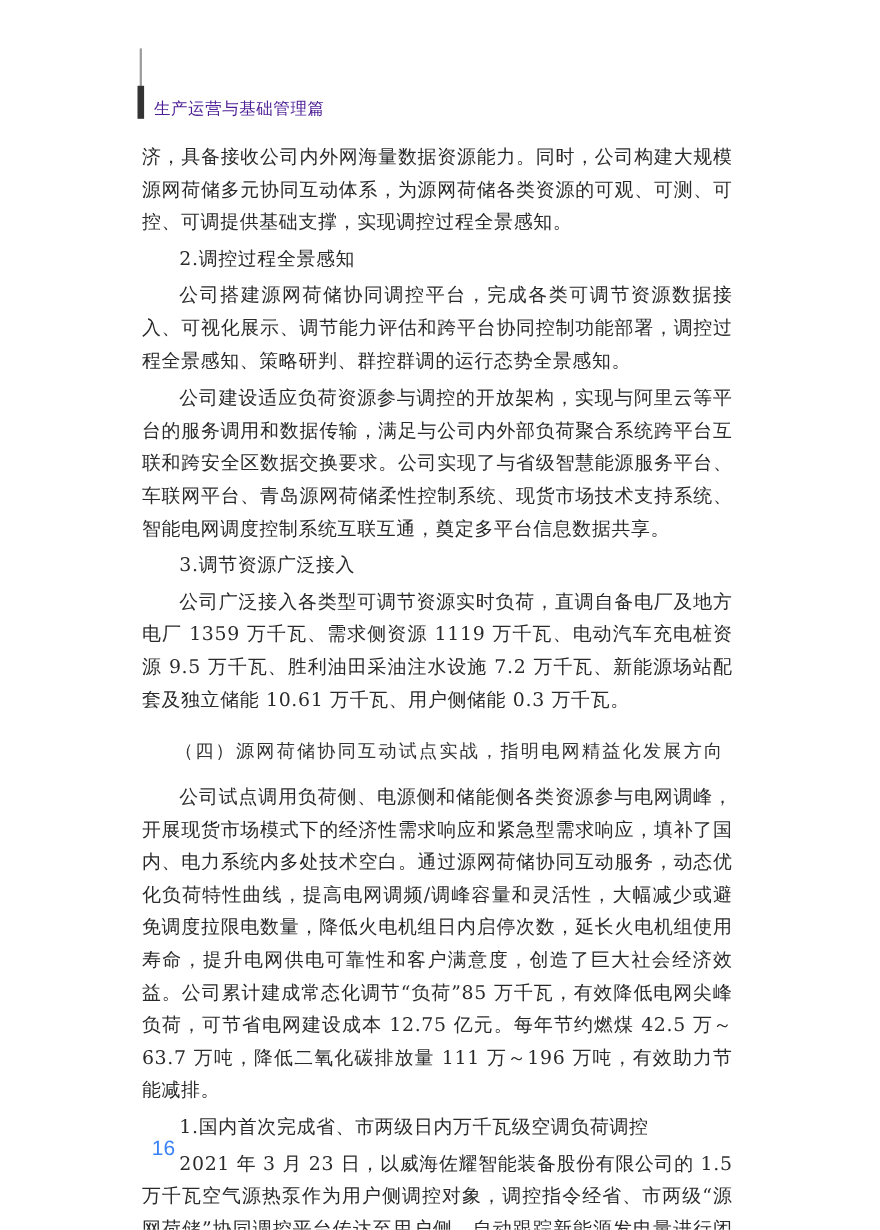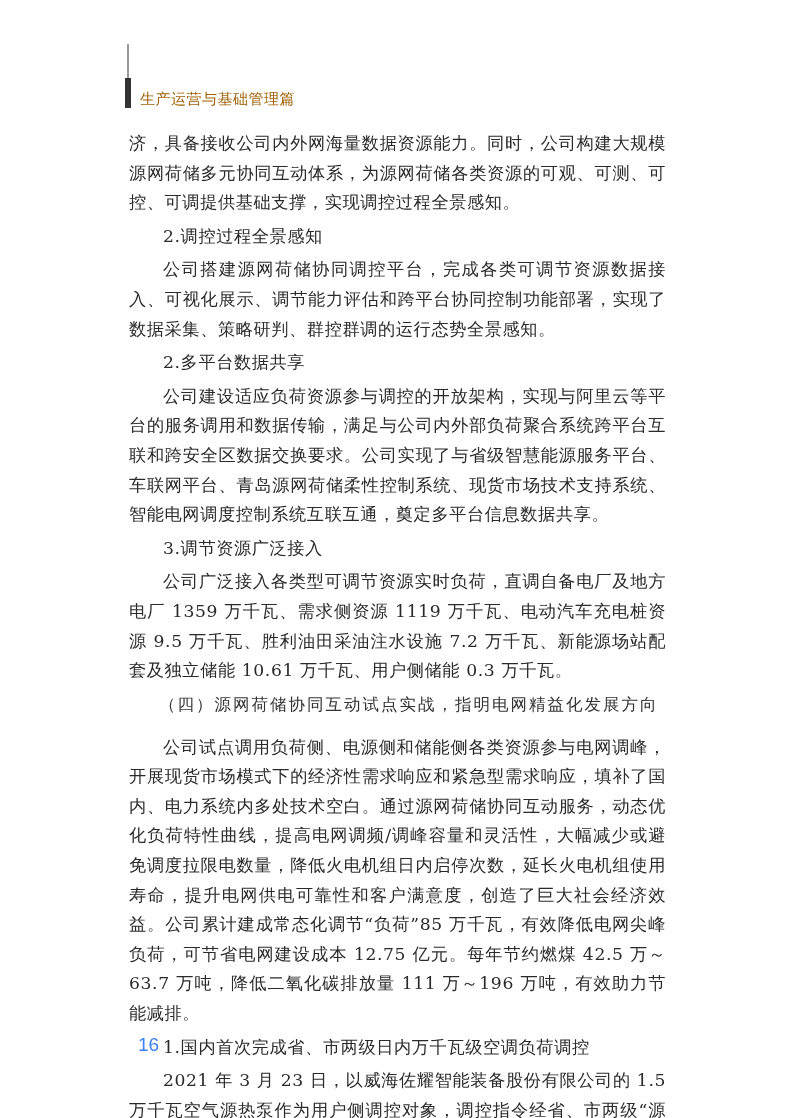--- a/index.html
+++ b/index.html
@@ -1,38 +1,37 @@
 <!DOCTYPE html>
 <html><head>
   <meta charset="utf-8">
   <style>
     html, body { margin: 0; padding: 0; background: #ffffff; }
     body { width: 800px; height: 1118px; position: relative; overflow: hidden;
            font-family: "DejaVu Serif", "Liberation Serif", serif; color: #2a2a2a; }
     .header-line { position: absolute; left: 127px; top: 44px; width: 2px; height: 36px; background: #9a9a9a; }
     .header-bar { position: absolute; left: 125px; top: 78px; width: 6px; height: 30px; background: #333; }
-    .header-title { position: absolute; left: 140px; top: 90px; font-size: 15px; color: #a16207; letter-spacing: 0.5px; }
+    .header-title { position: absolute; left: 140px; top: 90px; font-size: 15px; color: #4c1d95; letter-spacing: 0.5px; }
     .content { position: absolute; left: 125px; top: 125px; width: 545px; }
     .p { font-size: 17.2px; line-height: 29.6px; margin: 4px; text-align: justify; text-align-last: left; letter-spacing: 0.6px; }
     .indent { text-indent: 34px; }
-    .section-title { font-size: 16.5px; line-height: 29px; margin: 4px 0 14px 0; text-indent: 34px; letter-spacing: 2px; font-family: "DejaVu Sans", "Liberation Sans", sans-serif; font-weight: normal; color: #333; }
+    .section-title { font-size: 16.5px; line-height: 29px; margin: 16px 0 14px 0; text-indent: 34px; letter-spacing: 2px; font-family: "DejaVu Sans", "Liberation Sans", sans-serif; font-weight: normal; color: #333; }
     .page-number { position: absolute; left: 138px; top: 1034px; font-size: 19px; font-family: "Liberation Sans", "DejaVu Sans", sans-serif; color: #3b82f6; }
   </style>
 </head>
 <body>
 
 <div class="header-line"></div>
 <div class="header-bar"></div>
 <div class="header-title">生产运营与基础管理篇</div>
 
 <div class="content">
   <p class="p">济，具备接收公司内外网海量数据资源能力。同时，公司构建大规模源网荷储多元协同互动体系，为源网荷储各类资源的可观、可测、可控、可调提供基础支撑，实现调控过程全景感知。</p>
   <p class="p indent">2.调控过程全景感知</p>
-  <p class="p indent">公司搭建源网荷储协同调控平台，完成各类可调节资源数据接入、可视化展示、调节能力评估和跨平台协同控制功能部署，实现了数据采集、策略研判、群控群调的运行态势全景感知。</p>
-  <p class="p indent">2.多平台数据共享</p>
+  <p class="p indent">公司搭建源网荷储协同调控平台，完成各类可调节资源数据接入、可视化展示、调节能力评估和跨平台协同控制功能部署，调控过程全景感知、策略研判、群控群调的运行态势全景感知。</p>
   <p class="p indent">公司建设适应负荷资源参与调控的开放架构，实现与阿里云等平台的服务调用和数据传输，满足与公司内外部负荷聚合系统跨平台互联和跨安全区数据交换要求。公司实现了与省级智慧能源服务平台、车联网平台、青岛源网荷储柔性控制系统、现货市场技术支持系统、智能电网调度控制系统互联互通，奠定多平台信息数据共享。</p>
   <p class="p indent">3.调节资源广泛接入</p>
   <p class="p indent">公司广泛接入各类型可调节资源实时负荷，直调自备电厂及地方电厂 1359 万千瓦、需求侧资源 1119 万千瓦、电动汽车充电桩资源 9.5 万千瓦、胜利油田采油注水设施 7.2 万千瓦、新能源场站配套及独立储能 10.61 万千瓦、用户侧储能 0.3 万千瓦。</p>
   <h3 class="section-title">（四）源网荷储协同互动试点实战，指明电网精益化发展方向</h3>
   <p class="p indent">公司试点调用负荷侧、电源侧和储能侧各类资源参与电网调峰，开展现货市场模式下的经济性需求响应和紧急型需求响应，填补了国内、电力系统内多处技术空白。通过源网荷储协同互动服务，动态优化负荷特性曲线，提高电网调频/调峰容量和灵活性，大幅减少或避免调度拉限电数量，降低火电机组日内启停次数，延长火电机组使用寿命，提升电网供电可靠性和客户满意度，创造了巨大社会经济效益。公司累计建成常态化调节“负荷”85 万千瓦，有效降低电网尖峰负荷，可节省电网建设成本 12.75 亿元。每年节约燃煤 42.5 万～63.7 万吨，降低二氧化碳排放量 111 万～196 万吨，有效助力节能减排。</p>
   <p class="p indent">1.国内首次完成省、市两级日内万千瓦级空调负荷调控</p>
   <p class="p indent">2021 年 3 月 23 日，以威海佐耀智能装备股份有限公司的 1.5 万千瓦空气源热泵作为用户侧调控对象，调控指令经省、市两级“源网荷储”协同调控平台传达至用户侧，自动跟踪新能源发电量进行闭环调整，最大上、下调节功率达 1.2</p>
 </div>
 
 <div class="page-number">16</div>

